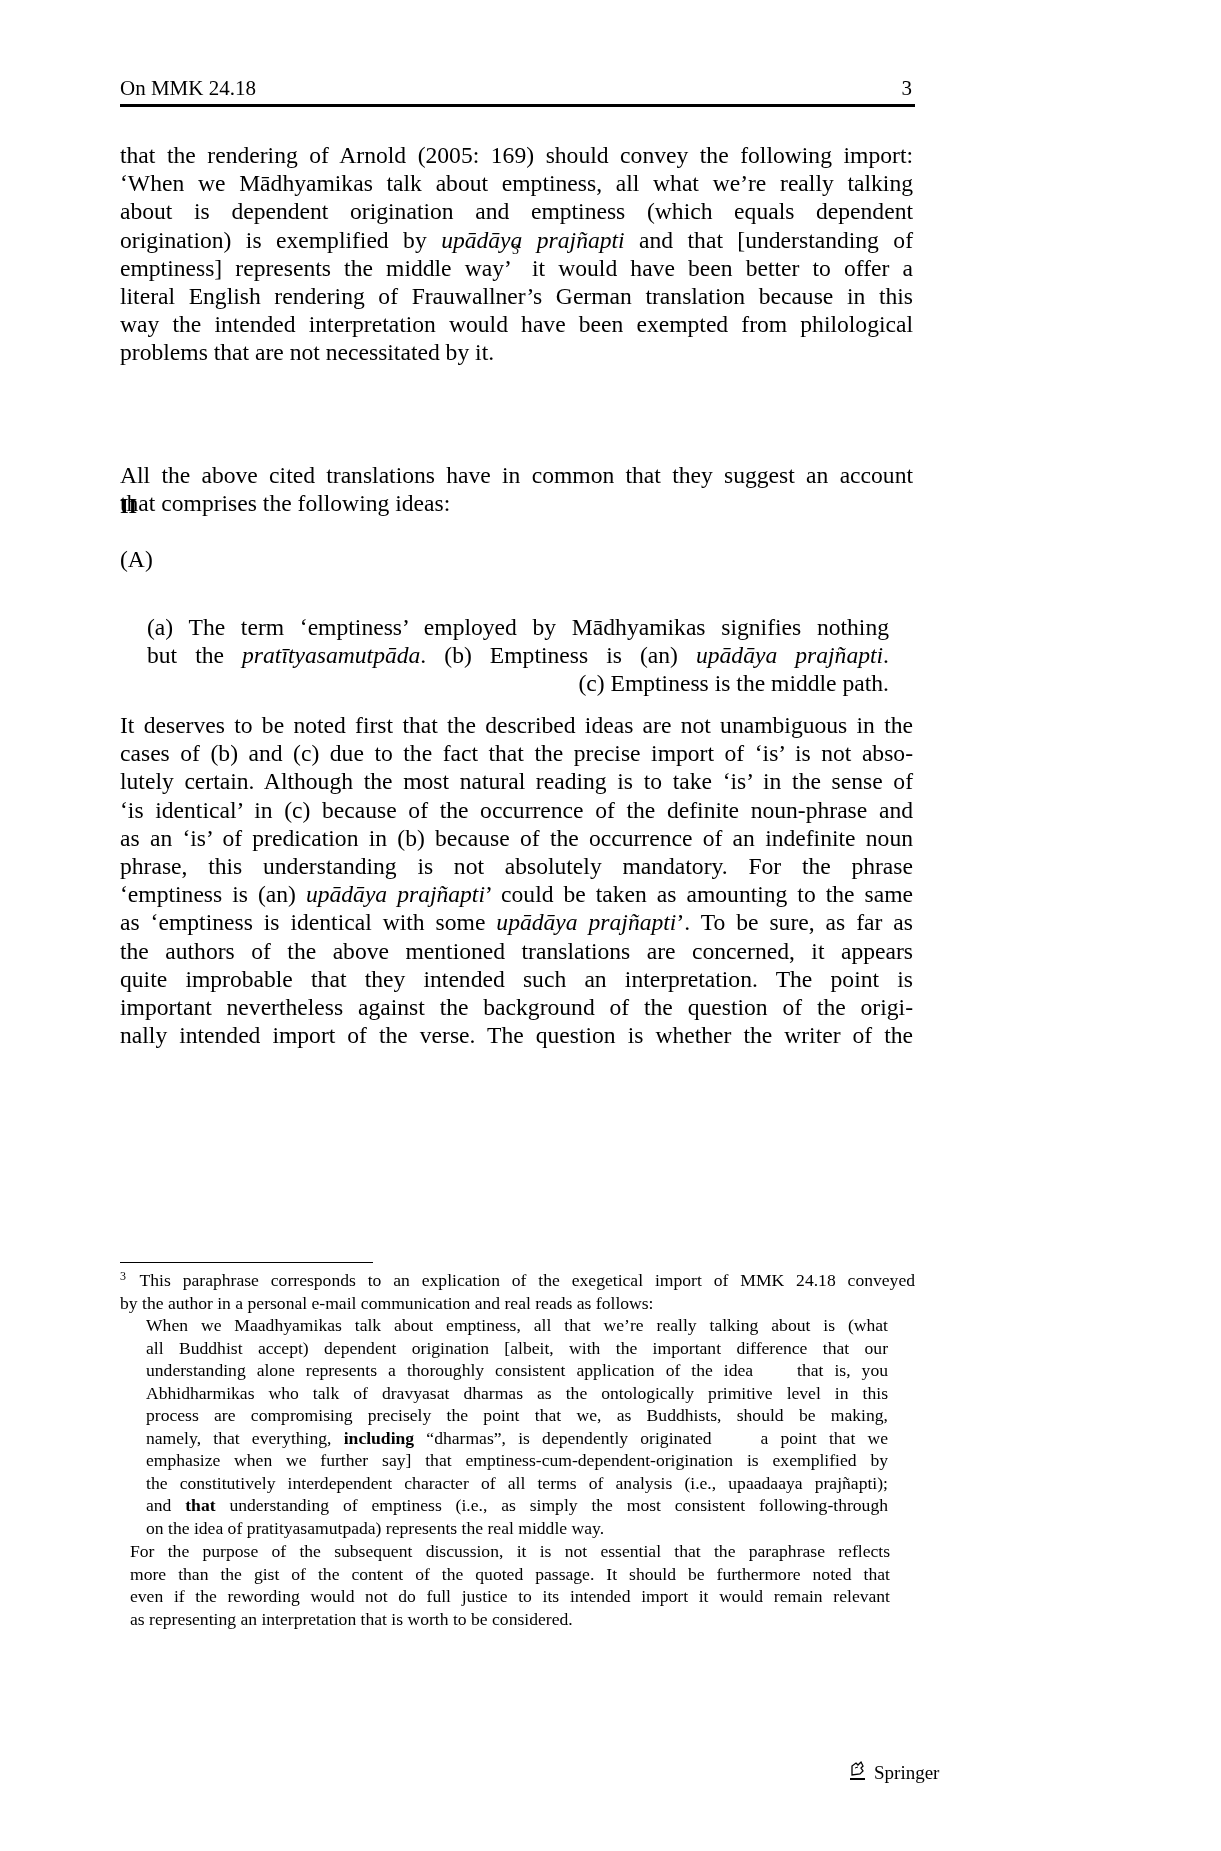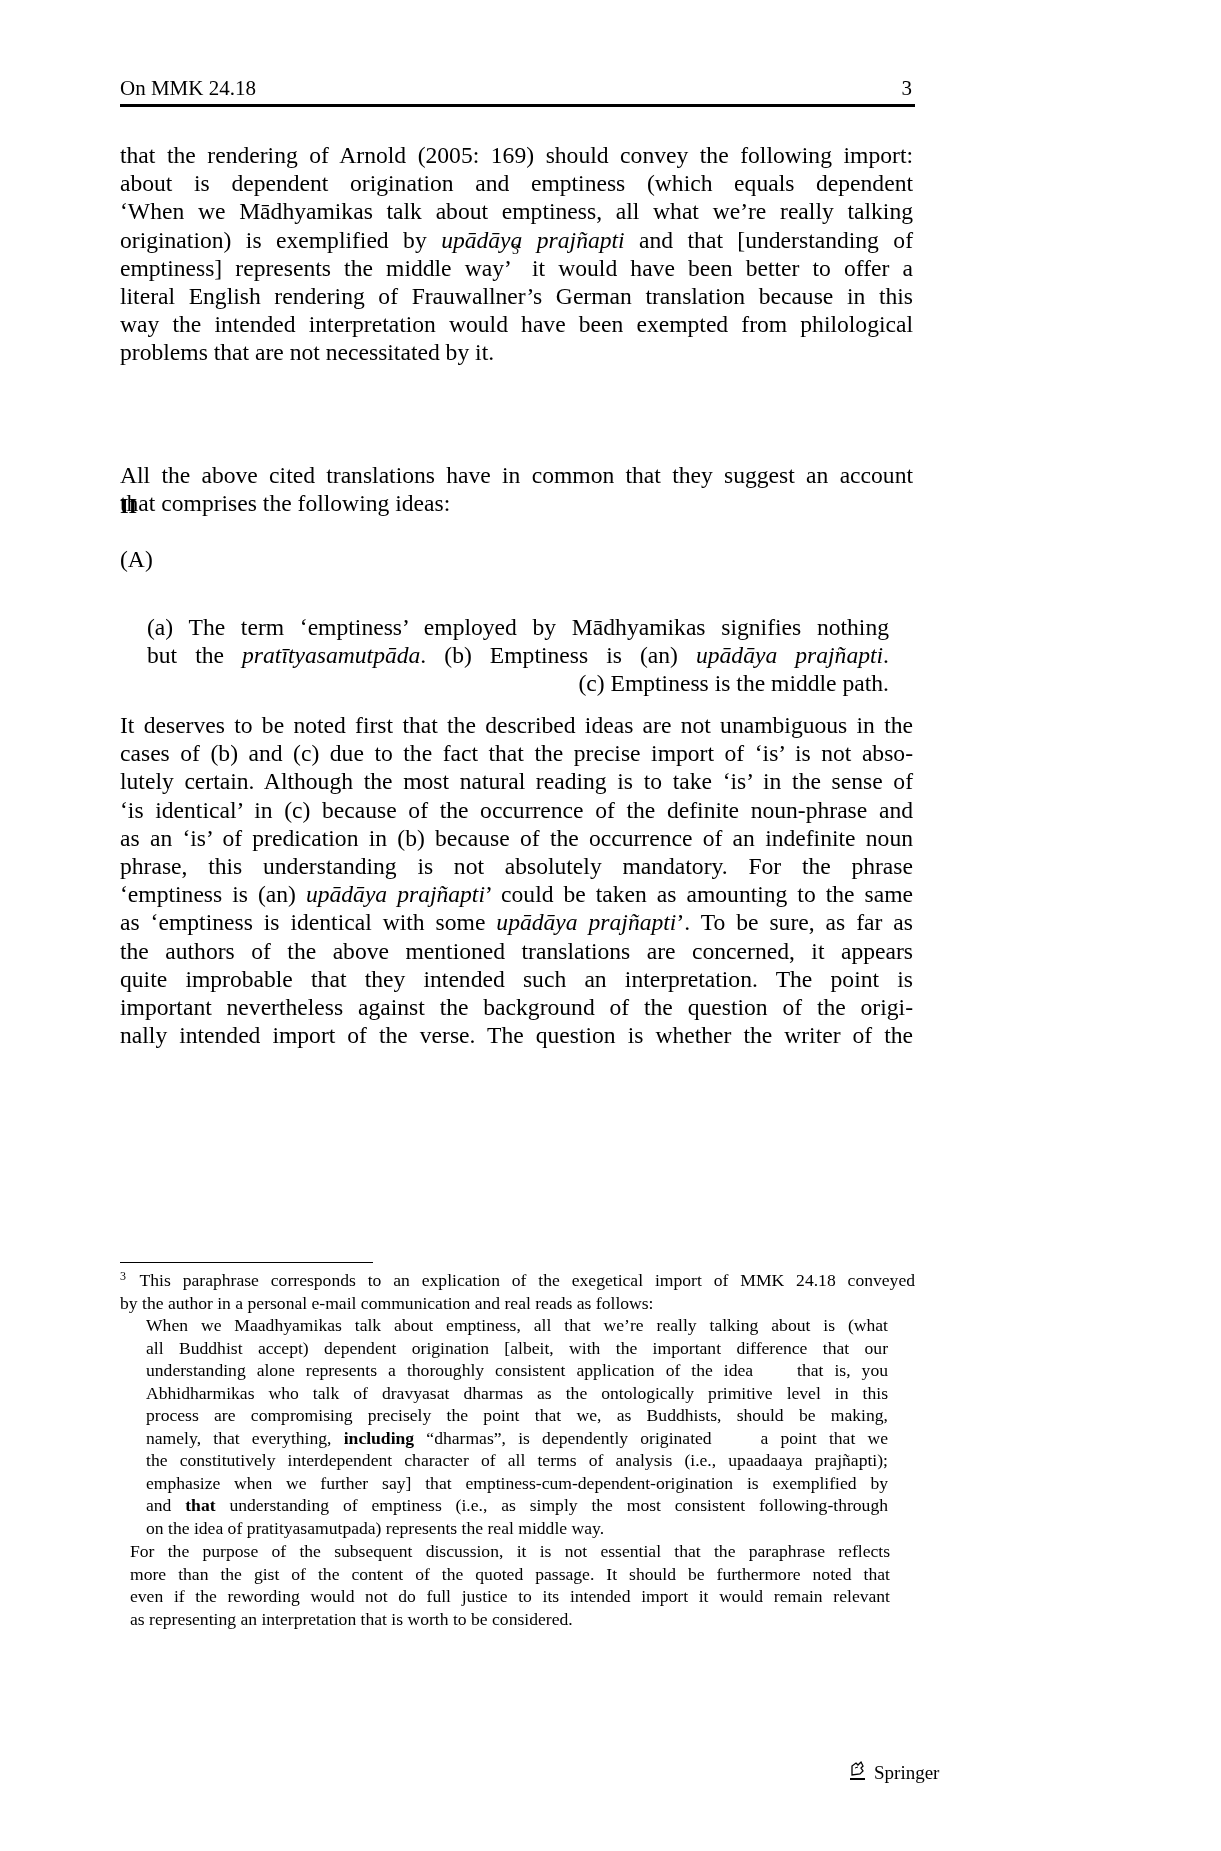--- a/index.html
+++ b/index.html
@@ -162,22 +162,22 @@
 <div class="page">
 
   <div class="running-head">
     <span class="title">On MMK 24.18</span>
     <span class="pageno">3</span>
   </div>
   <div class="head-rule"></div>
 
   <div class="body-text" style="top:141px;">
     <span class="line">that the rendering of Arnold (2005: 169) should convey the following import:</span>
+    <span class="line">‘When we Mādhyamikas talk about emptiness, all what we’re really talking</span>
     <span class="line">about is dependent origination and emptiness (which equals dependent</span>
-    <span class="line">‘When we Mādhyamikas talk about emptiness, all what we’re really talking</span>
     <span class="line"><span>origination) is exemplified by </span><i>upādāya prajñapti</i><span> and that [understanding of</span></span>
     <span class="line"><span>emptiness] represents the middle way’</span><sup>3</sup><span> it would have been better to offer a</span></span>
     <span class="line">literal English rendering of Frauwallner’s German translation because in this</span>
     <span class="line">way the intended interpretation would have been exempted from philological</span>
     <span class="line last">problems that are not necessitated by it.</span>
   </div>
 
   <div class="section-heading">II</div>
 
   <div class="body-text" style="top:461px;">
@@ -217,22 +217,22 @@
     <span class="fline last">by the author in a personal e-mail communication and real reads as follows:</span>
   </div>
 
   <div class="fn-quote" style="top:1314px;">
     <span class="fline">When we Maadhyamikas talk about emptiness, all that we’re really talking about is (what</span>
     <span class="fline">all Buddhist accept) dependent origination [albeit, with the important difference that our</span>
     <span class="fline" style="white-space:pre;">understanding alone represents a thoroughly consistent application of the idea    that is, you</span>
     <span class="fline">Abhidharmikas who talk of dravyasat dharmas as the ontologically primitive level in this</span>
     <span class="fline">process are compromising precisely the point that we, as Buddhists, should be making,</span>
     <span class="fline" style="white-space:pre;"><span>namely, that everything, </span><b>including</b><span> “dharmas”, is dependently originated    a point that we</span></span>
+    <span class="fline">emphasize when we further say] that emptiness-cum-dependent-origination is exemplified by</span>
     <span class="fline">the constitutively interdependent character of all terms of analysis (i.e., upaadaaya prajñapti);</span>
-    <span class="fline">emphasize when we further say] that emptiness-cum-dependent-origination is exemplified by</span>
     <span class="fline"><span>and </span><b>that</b><span> understanding of emptiness (i.e., as simply the most consistent following-through</span></span>
     <span class="fline last">on the idea of pratityasamutpada) represents the real middle way.</span>
   </div>
 
   <div class="fn-after" style="top:1540px;">
     <span class="fline">For the purpose of the subsequent discussion, it is not essential that the paraphrase reflects</span>
     <span class="fline">more than the gist of the content of the quoted passage. It should be furthermore noted that</span>
     <span class="fline">even if the rewording would not do full justice to its intended import it would remain relevant</span>
     <span class="fline last">as representing an interpretation that is worth to be considered.</span>
   </div>

